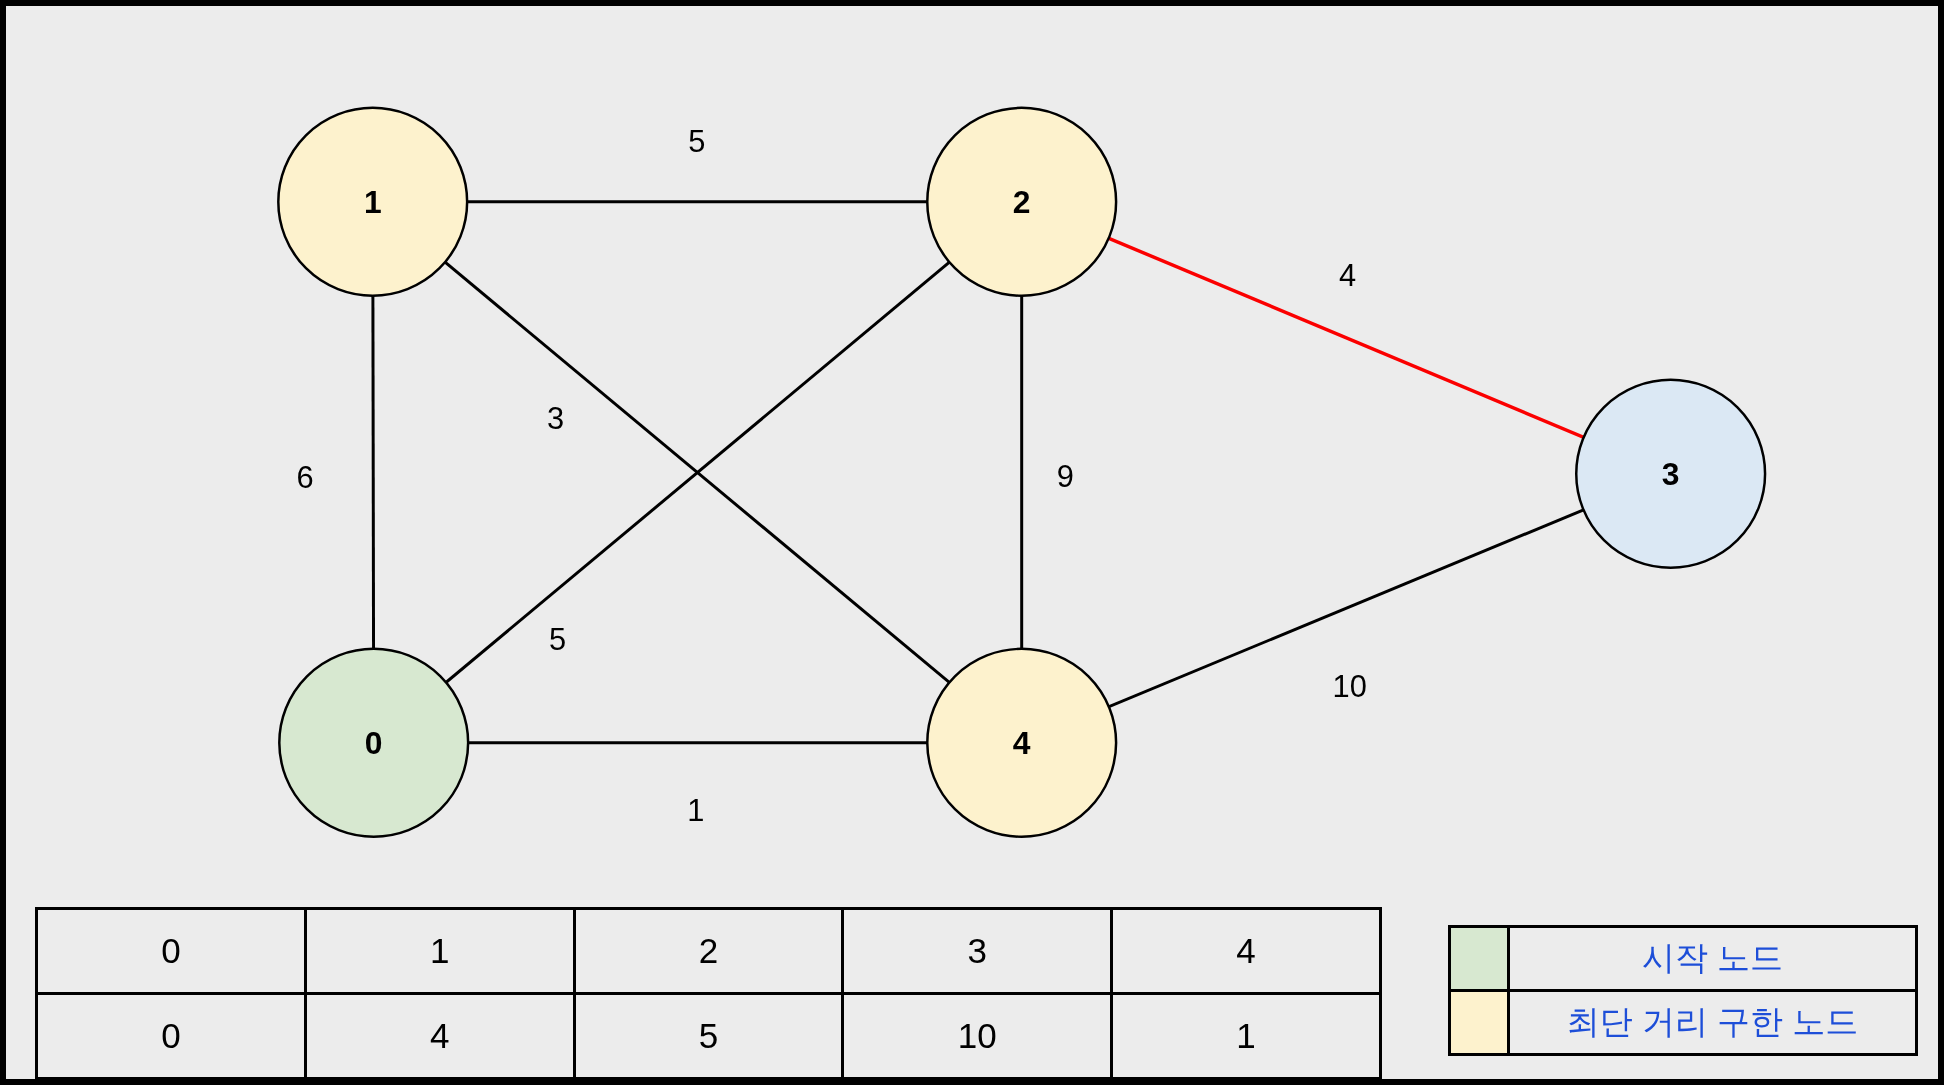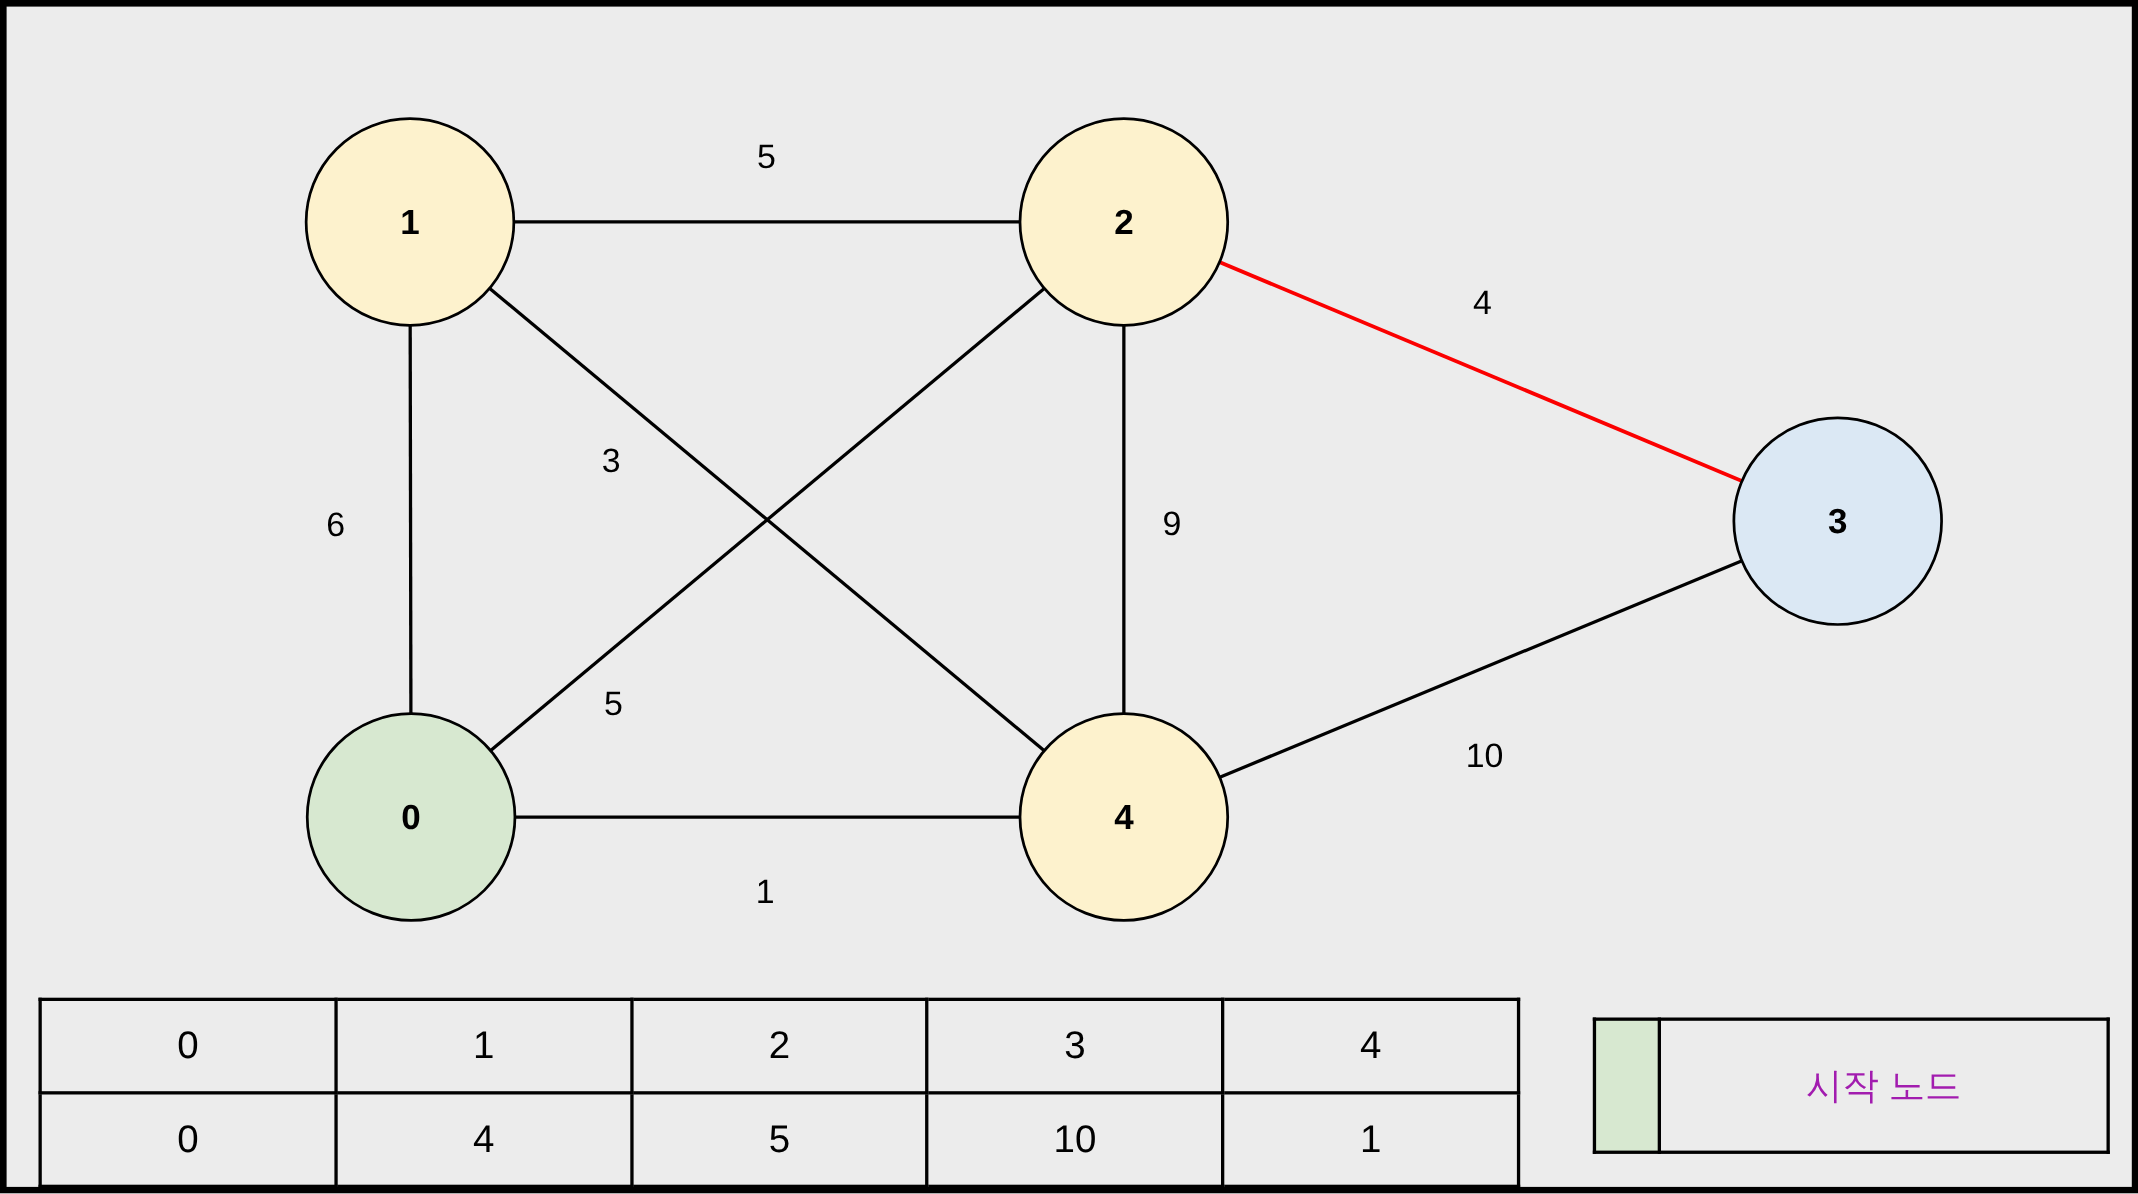--- a/index.html
+++ b/index.html
@@ -68,21 +68,21 @@
   table.legend-table td {
     border: 3px solid #000;
     vertical-align: middle;
     height: 61px;
     padding: 0;
   }
   table.legend-table td.swatch { width: 56px; }
   table.legend-table td.legend-label {
     text-align: center;
     font-size: 33px;
-    color: #a21caf;
+    color: #1d4ed8;
   }
 </style>
 </head>
 <body>
 
 <div class="frame">
 
   <svg class="graph-svg" id="graph-svg" viewBox="0 0 1944 1085" preserveAspectRatio="none">
     <g id="edges-layer">
         <line x1="369" y1="198" x2="1022" y2="198" stroke="#000000" stroke-width="3" class="edge"></line>
@@ -146,16 +146,20 @@
         </tr>
     </tbody>
   </table>
 
   <table class="legend-table">
     <tbody id="legend-body">
         <tr>
           <td class="swatch" style="background: rgb(215, 232, 208);"></td>
           <td class="legend-label">시작 노드</td>
         </tr>
+        <tr>
+          <td class="swatch" style="background: rgb(253, 242, 205);"></td>
+          <td class="legend-label">최단 거리 구한 노드</td>
+        </tr>
       </tbody>
   </table>
 
 </div>
 
 </body></html>

